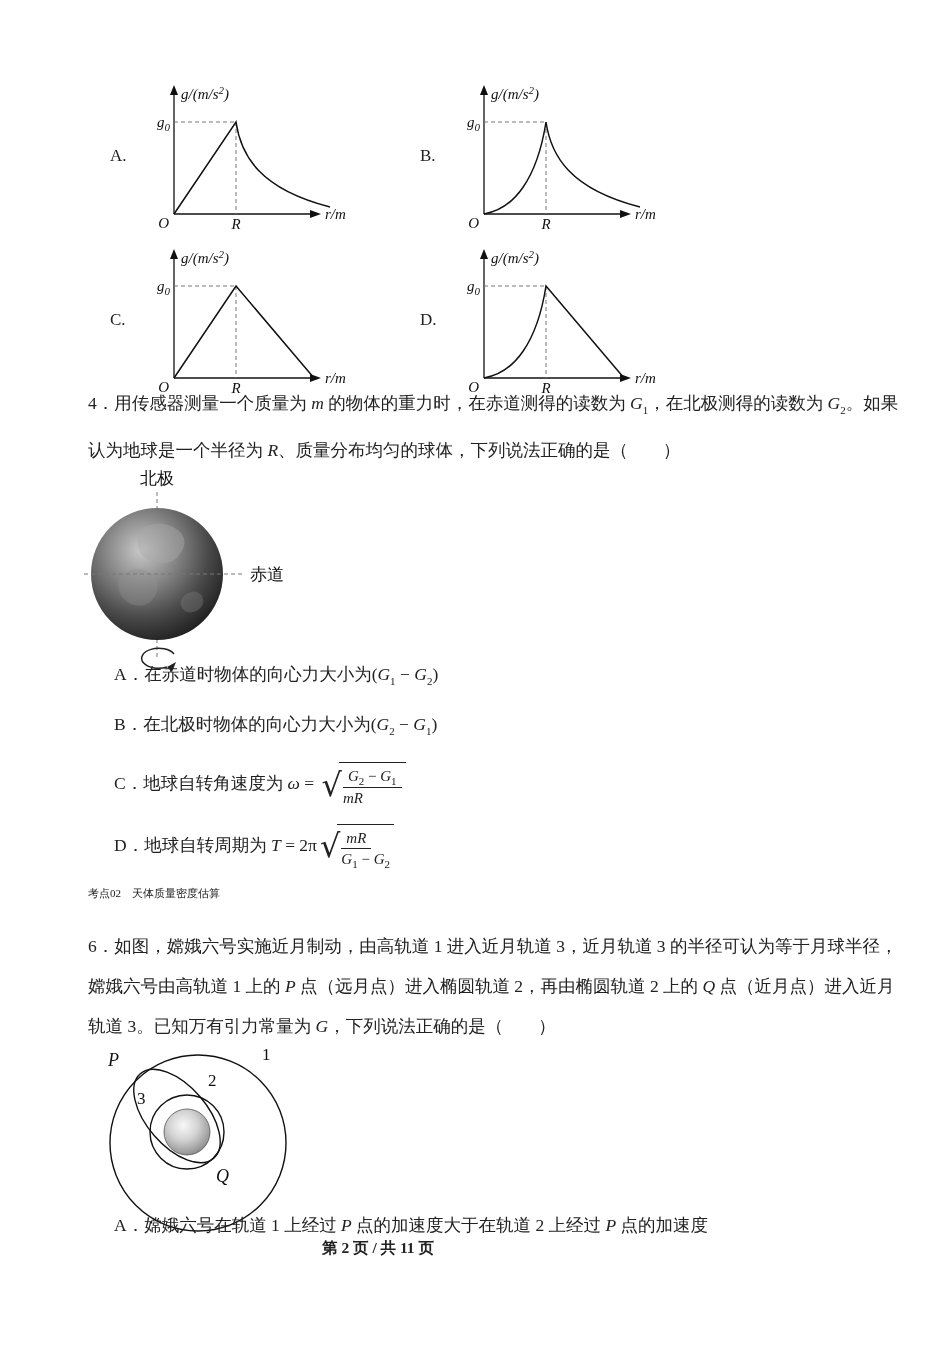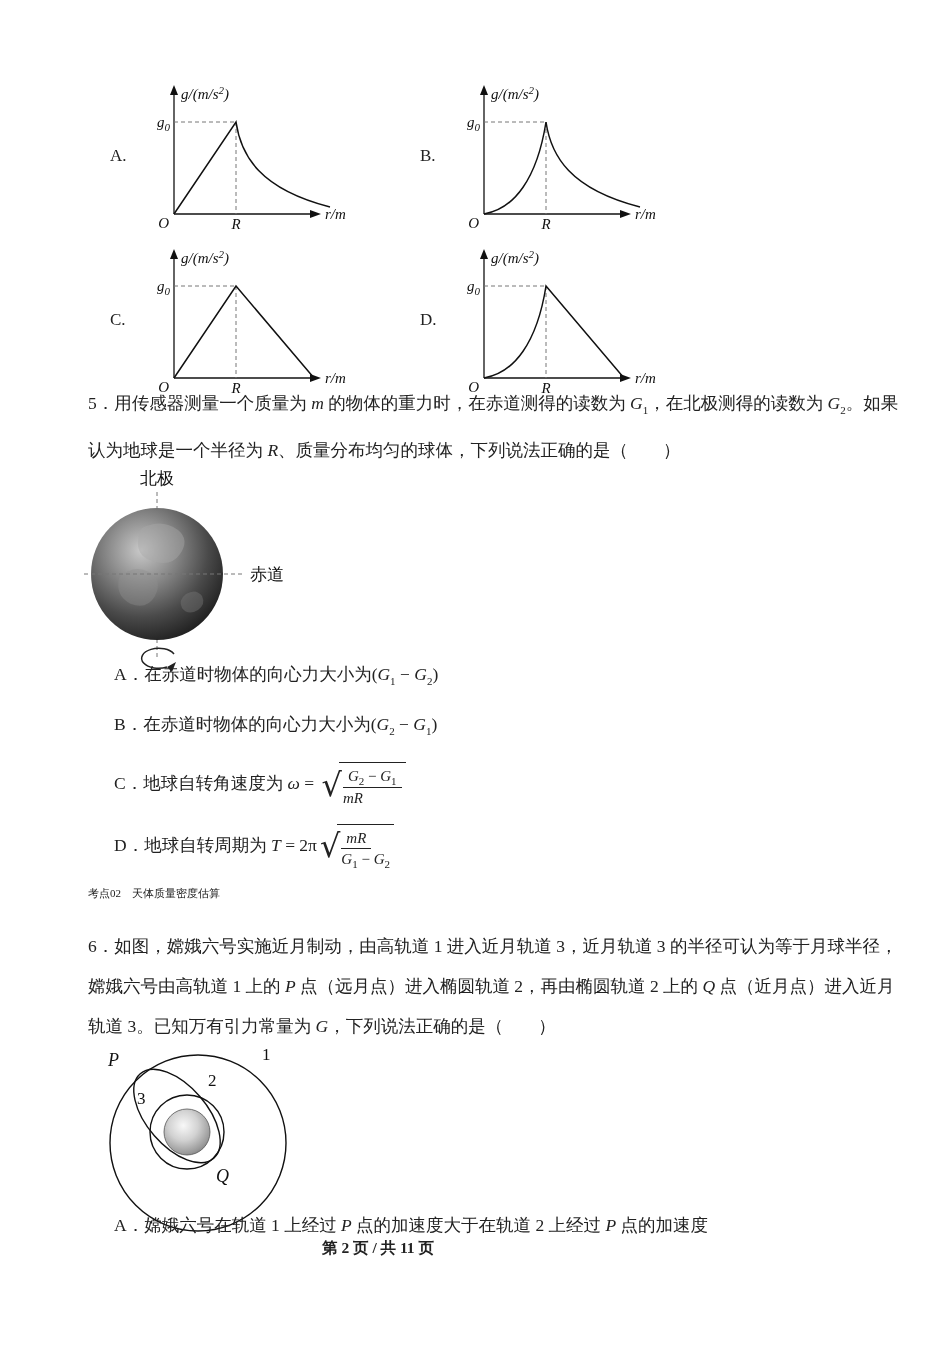--- a/index.html
+++ b/index.html
@@ -121,21 +121,21 @@
       <text class="glab it" x="37" y="17"><tspan>g/(m/s</tspan><tspan dy="-5" font-size="11">2</tspan><tspan dy="5">)</tspan></text>
       <text class="glab it" x="181" y="137">r/m</text>
       <text class="glab it" x="25" y="146" text-anchor="end">O</text>
       <text class="glab it" x="26" y="45" text-anchor="end"><tspan>g</tspan><tspan dy="4" font-size="11">0</tspan></text>
       <text class="glab it" x="92" y="147" text-anchor="middle">R</text>
     </svg>
   </div>
 </div>
 
 <div id="q5-text">
-  <div class="tline"><span>5．用传感器测量一个质量为 </span><span class="var">m</span><span> 的物体的重力时，在赤道测得的读数为 </span><span class="var">G</span><sub>1</sub><span>，在北极测得的读数为 </span><span class="var">G</span><sub>2</sub><span>。如果</span></div>
+  <div class="tline"><span>4．用传感器测量一个质量为 </span><span class="var">m</span><span> 的物体的重力时，在赤道测得的读数为 </span><span class="var">G</span><sub>1</sub><span>，在北极测得的读数为 </span><span class="var">G</span><sub>2</sub><span>。如果</span></div>
   <div class="tline"><span>认为地球是一个半径为 </span><span class="var">R</span><span>、质量分布均匀的球体，下列说法正确的是（　　）</span></div>
 </div>
 
 <svg id="globe" width="300" height="215" viewBox="0 0 300 215">
   <defs>
     <radialGradient id="globeGrad" cx="38%" cy="32%" r="78%">
       <stop offset="0%" stop-color="#c9c9c9"></stop>
       <stop offset="30%" stop-color="#8f8f8f"></stop>
       <stop offset="65%" stop-color="#4a4a4a"></stop>
       <stop offset="100%" stop-color="#141414"></stop>
@@ -148,21 +148,21 @@
   <path d="M55 112 q14 -14 30 -6 q14 8 6 24 q-8 14 -24 8 q-16 -8 -12 -26 z" fill="#8f8f8f" opacity="0.4"></path>
   <path d="M122 128 q10 -6 16 2 q4 8 -4 14 q-10 6 -16 -2 q-4 -8 4 -14 z" fill="#7c7c7c" opacity="0.4"></path>
   <line class="dash" x1="20" y1="108" x2="180" y2="108"></line>
   <text class="cjk" x="186" y="114">赤道</text>
   <path d="M110 188 a17 10 0 1 0 -7 13" fill="none" stroke="#222" stroke-width="1.5"></path>
   <polygon points="103,201 112,196 108,206" fill="#222"></polygon>
 </svg>
 
 <div id="q5-options">
   <div class="opt-row"><span>A．在赤道时物体的向心力大小为</span><span>(</span><span class="var">G</span><sub>1</sub><span> − </span><span class="var">G</span><sub>2</sub><span>)</span></div>
-  <div class="opt-row"><span>B．在赤道时物体的向心力大小为</span><span>(</span><span class="var">G</span><sub>2</sub><span> − </span><span class="var">G</span><sub>1</sub><span>)</span></div>
+  <div class="opt-row"><span>B．在北极时物体的向心力大小为</span><span>(</span><span class="var">G</span><sub>2</sub><span> − </span><span class="var">G</span><sub>1</sub><span>)</span></div>
   <div class="opt-row">
     <span><span>C．地球自转角速度为 </span><span class="var">ω</span><span> = </span></span><span class="sqrt">
         <span class="radic">√</span>
         <span class="radicand"><span class="frac">
             <span class="fnum"><span class="var">G</span><sub>2</sub><span> − </span><span class="var">G</span><sub>1</sub></span>
             <span class="fden"><span class="var">m</span><span class="var">R</span></span>
           </span></span>
       </span>
   </div>
   <div class="opt-row">

